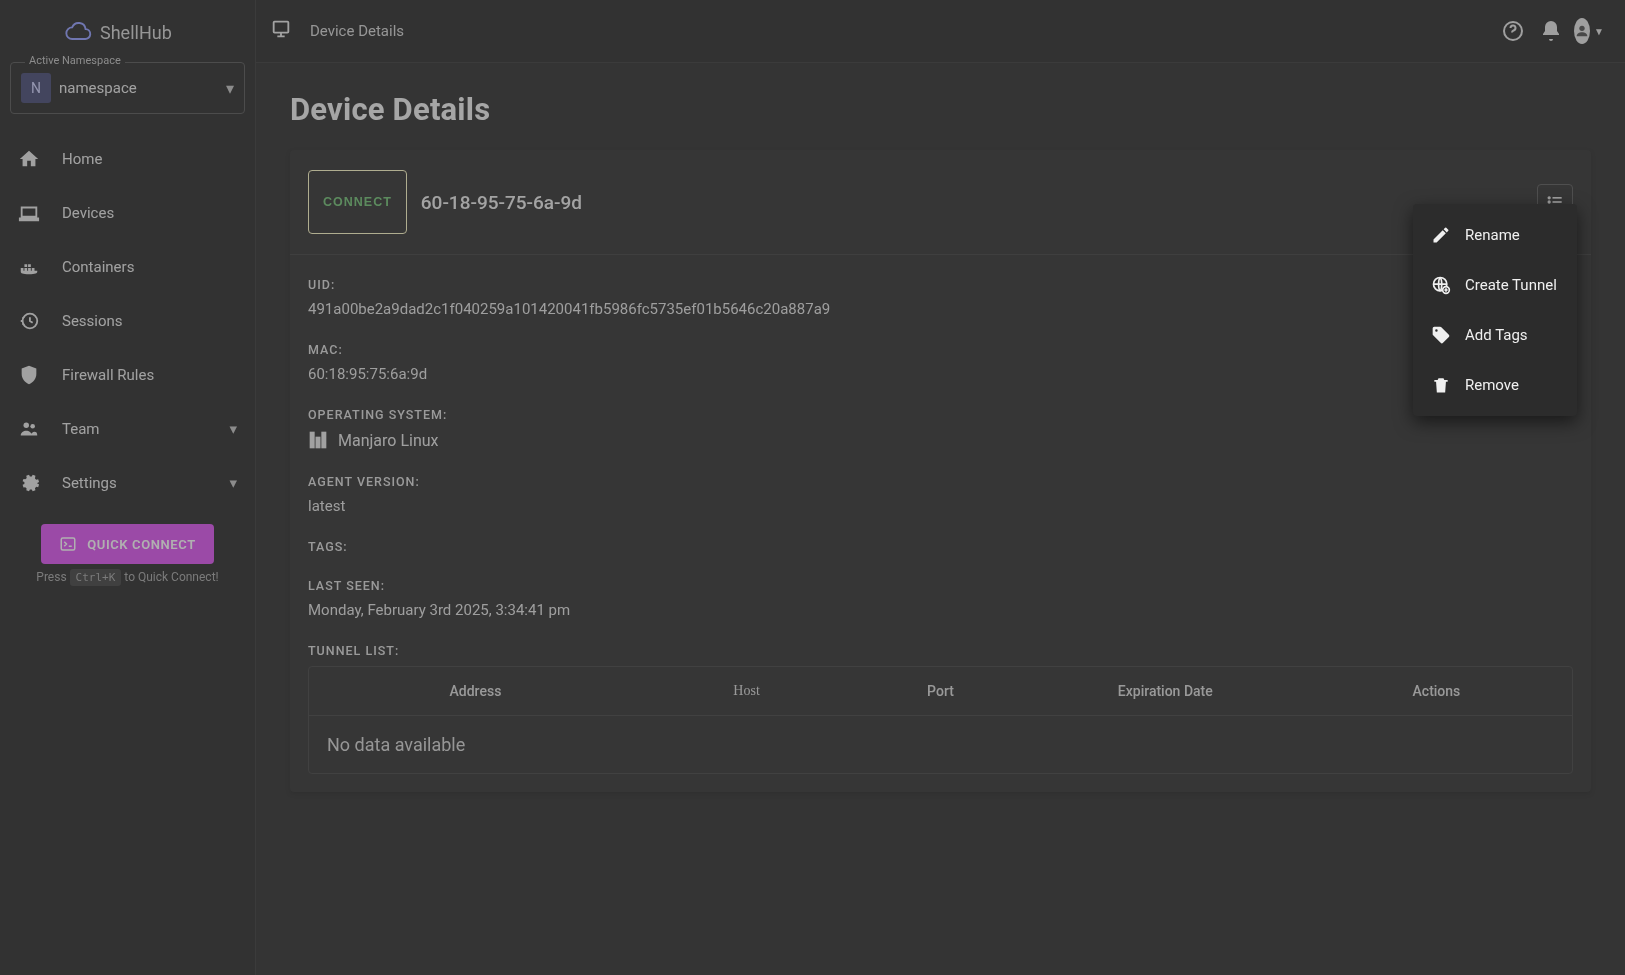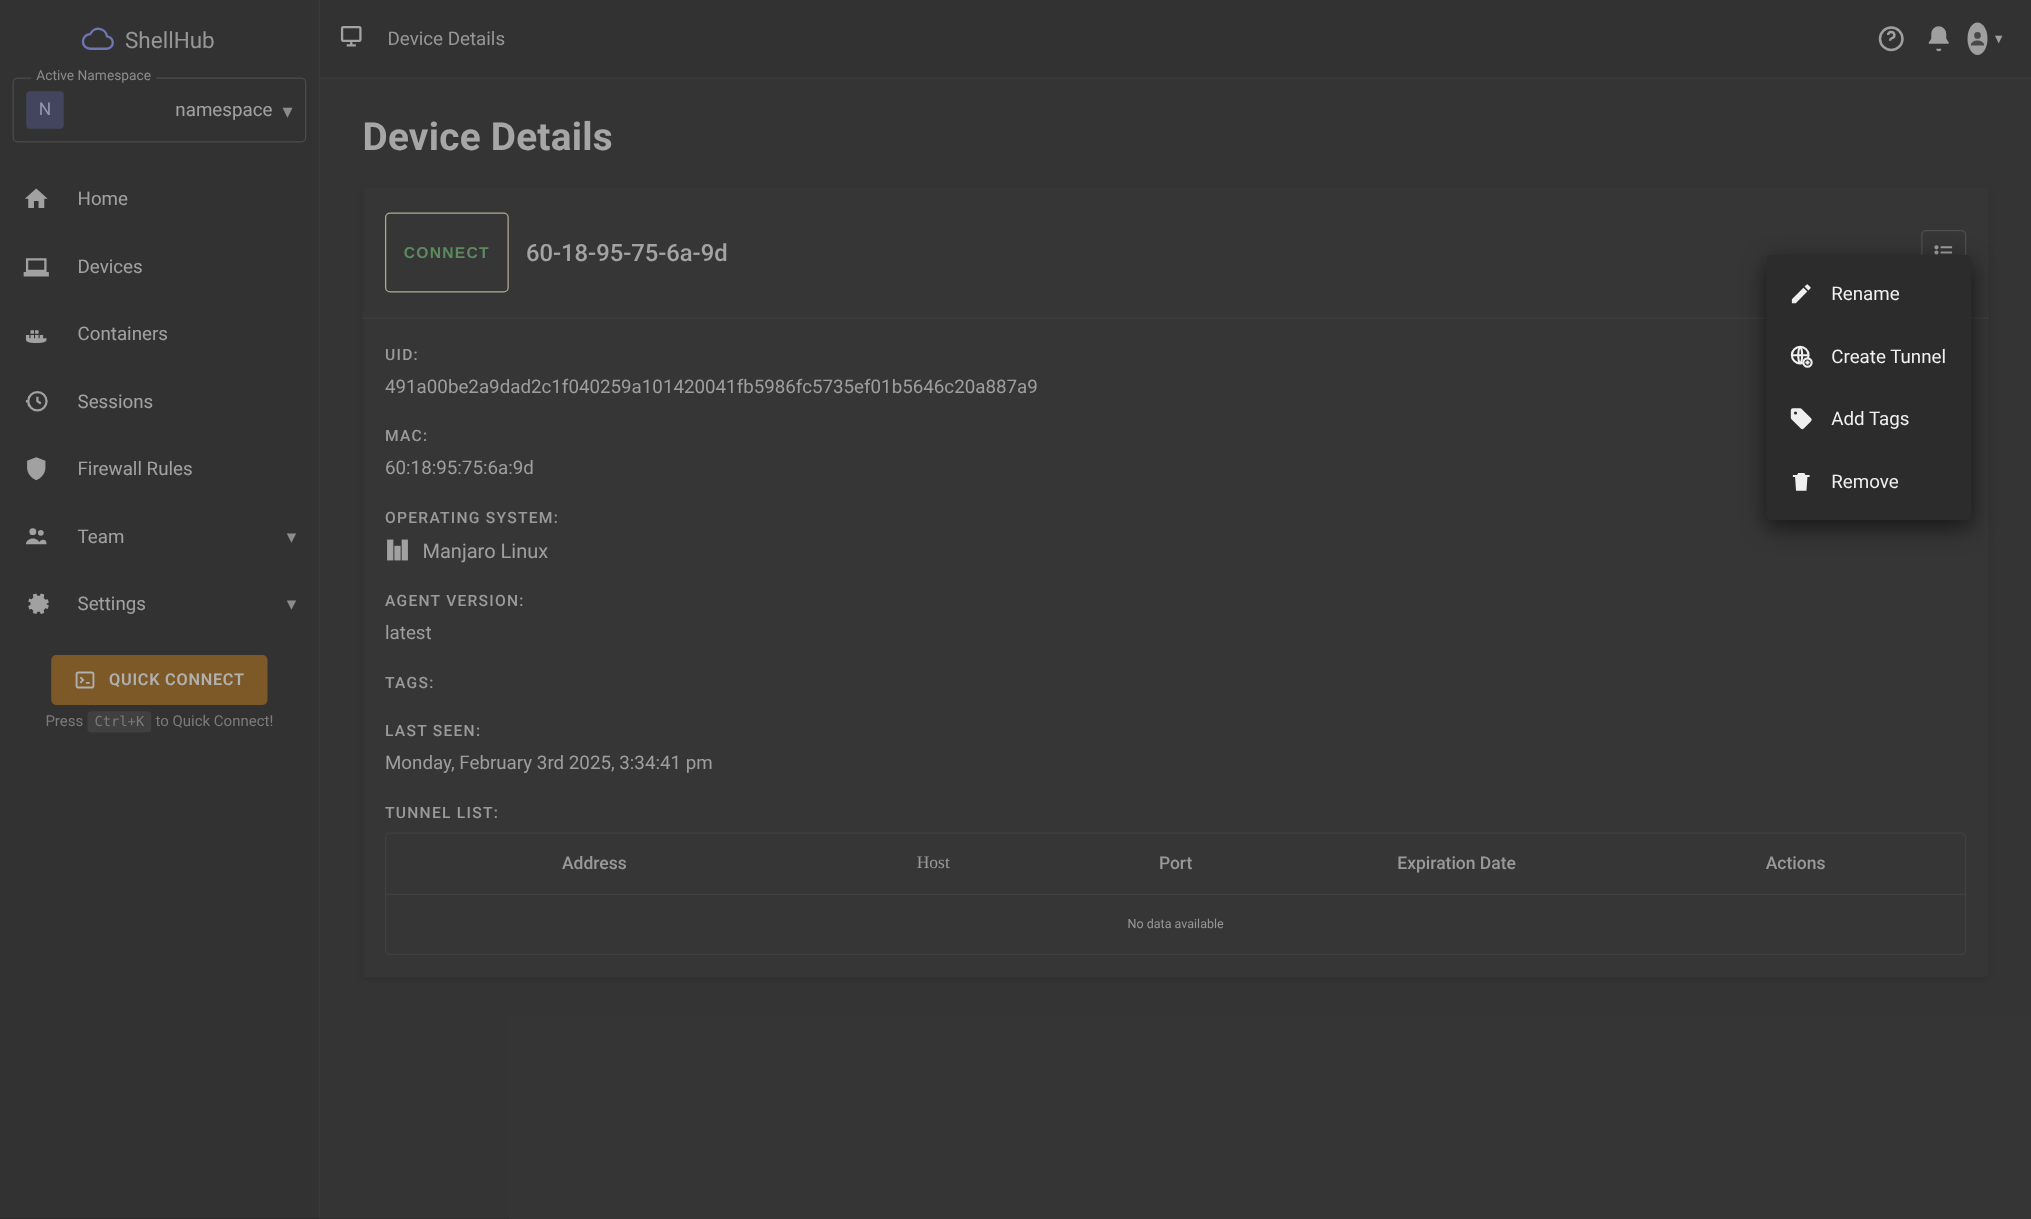--- a/index.html
+++ b/index.html
@@ -68,38 +68,38 @@
   width: 30px;
   height: 30px;
   background: #3a3d6b;
   color: #cdd0ff;
   display: flex;
   align-items: center;
   justify-content: center;
   border-radius: 3px;
   font-size: 14px;
 }
-.ns-name { flex: 1; font-size: 15px; color: #e4e4e4; text-align: right; }
+.ns-name { flex: 1; font-size: 15px; color: #e4e4e4; }
 .ns-chevron { color: #bdbdbd; }
 .nav { display: flex; flex-direction: column; }
 .nav-item {
   display: flex;
   align-items: center;
   gap: 22px;
   padding: 16px 10px;
   font-size: 15px;
   color: #e4e4e4;
   cursor: pointer;
   border-radius: 4px;
 }
 .nav-item svg, .nav-item .nav-icon { width: 22px; height: 22px; flex-shrink: 0; }
 .nav-chevron { margin-left: auto; color: #bdbdbd; }
 .quick-connect {
   margin: 14px auto 6px;
-  background: #a16207;
+  background: #d946ef;
   color: #fff;
   font-size: 13px;
   font-weight: 600;
   letter-spacing: 0.6px;
   padding: 11px 18px;
   border-radius: 4px;
   display: flex;
   align-items: center;
   gap: 10px;
   cursor: pointer;
@@ -233,22 +233,22 @@
   font-weight: 500;
 }
 .th, .td { padding: 16px 12px; text-align: center; }
 .th.address { flex: 2; }
 .th.host { flex: 1.2; font-family: Liberation Serif, serif; }
 .th.port { flex: 1; }
 .th.exp { flex: 1.6; }
 .th.actions { flex: 1.6; }
 .table-empty {
   padding: 18px;
-  text-align: center;
-  font-size: 10px;
+  text-align: left;
+  font-size: 18px;
   color: #d0d0d0;
 }
 
 .dropdown {
   position: absolute;
   top: 204px;
   right: 48px;
   width: 164px;
   background: #2c2c2c;
   border-radius: 4px;

